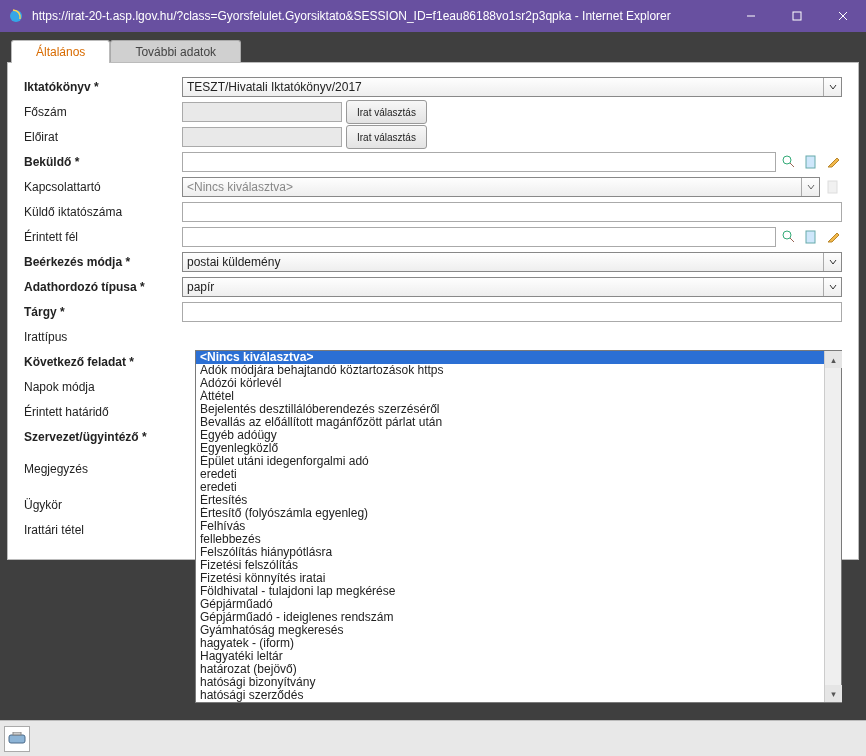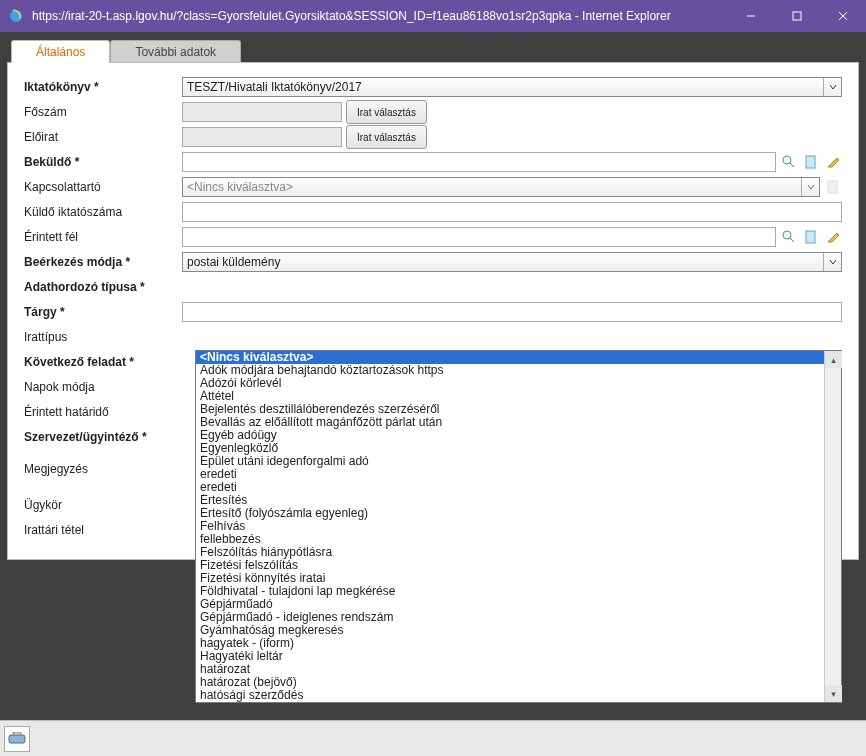--- a/index.html
+++ b/index.html
@@ -362,20 +362,30 @@
             <svg width="8" height="8">
                 <path d="M1 2 L4 6 L7 2" stroke="#333" fill="none"></path>
               </svg>
           </span>
         </div>
       </div>
     </div>
 
     <div class="row">
       <div class="lab bold">Adathordozó típusa *</div>
+      <div class="ctrl-area">
+        <div class="select-like">
+          <span>papír</span>
+          <span class="sel-arrow">
+            <svg width="8" height="8">
+                <path d="M1 2 L4 6 L7 2" stroke="#333" fill="none"></path>
+              </svg>
+          </span>
+        </div>
+      </div>
     </div>
 
     <div class="row">
       <div class="lab bold">Tárgy *</div>
       <div class="ctrl-area">
         <input class="input-text input-full" value="" style="">
       </div>
     </div>
 
     <div class="row">
@@ -422,22 +432,22 @@
           <div class="opt">fellebbezés</div>
           <div class="opt">Felszólítás hiánypótlásra</div>
           <div class="opt">Fizetési felszólítás</div>
           <div class="opt">Fizetési könnyítés iratai</div>
           <div class="opt">Földhivatal - tulajdoni lap megkérése</div>
           <div class="opt">Gépjárműadó</div>
           <div class="opt">Gépjárműadó - ideiglenes rendszám</div>
           <div class="opt">Gyámhatóság megkeresés</div>
           <div class="opt">hagyatek - (iform)</div>
           <div class="opt">Hagyatéki leltár</div>
-          <div class="opt">határozat</div>
           <div class="opt">határozat (bejövő)</div>
+          <div class="opt">hatósági bizonyítvány</div>
           <div class="opt">hatósági szerződés</div>
         </div>
       <div class="dropdown-scroll">
         <div class="arrow">▴</div>
         <div class="arrow bot">▾</div>
       </div>
     </div>
 
   </div>
 

